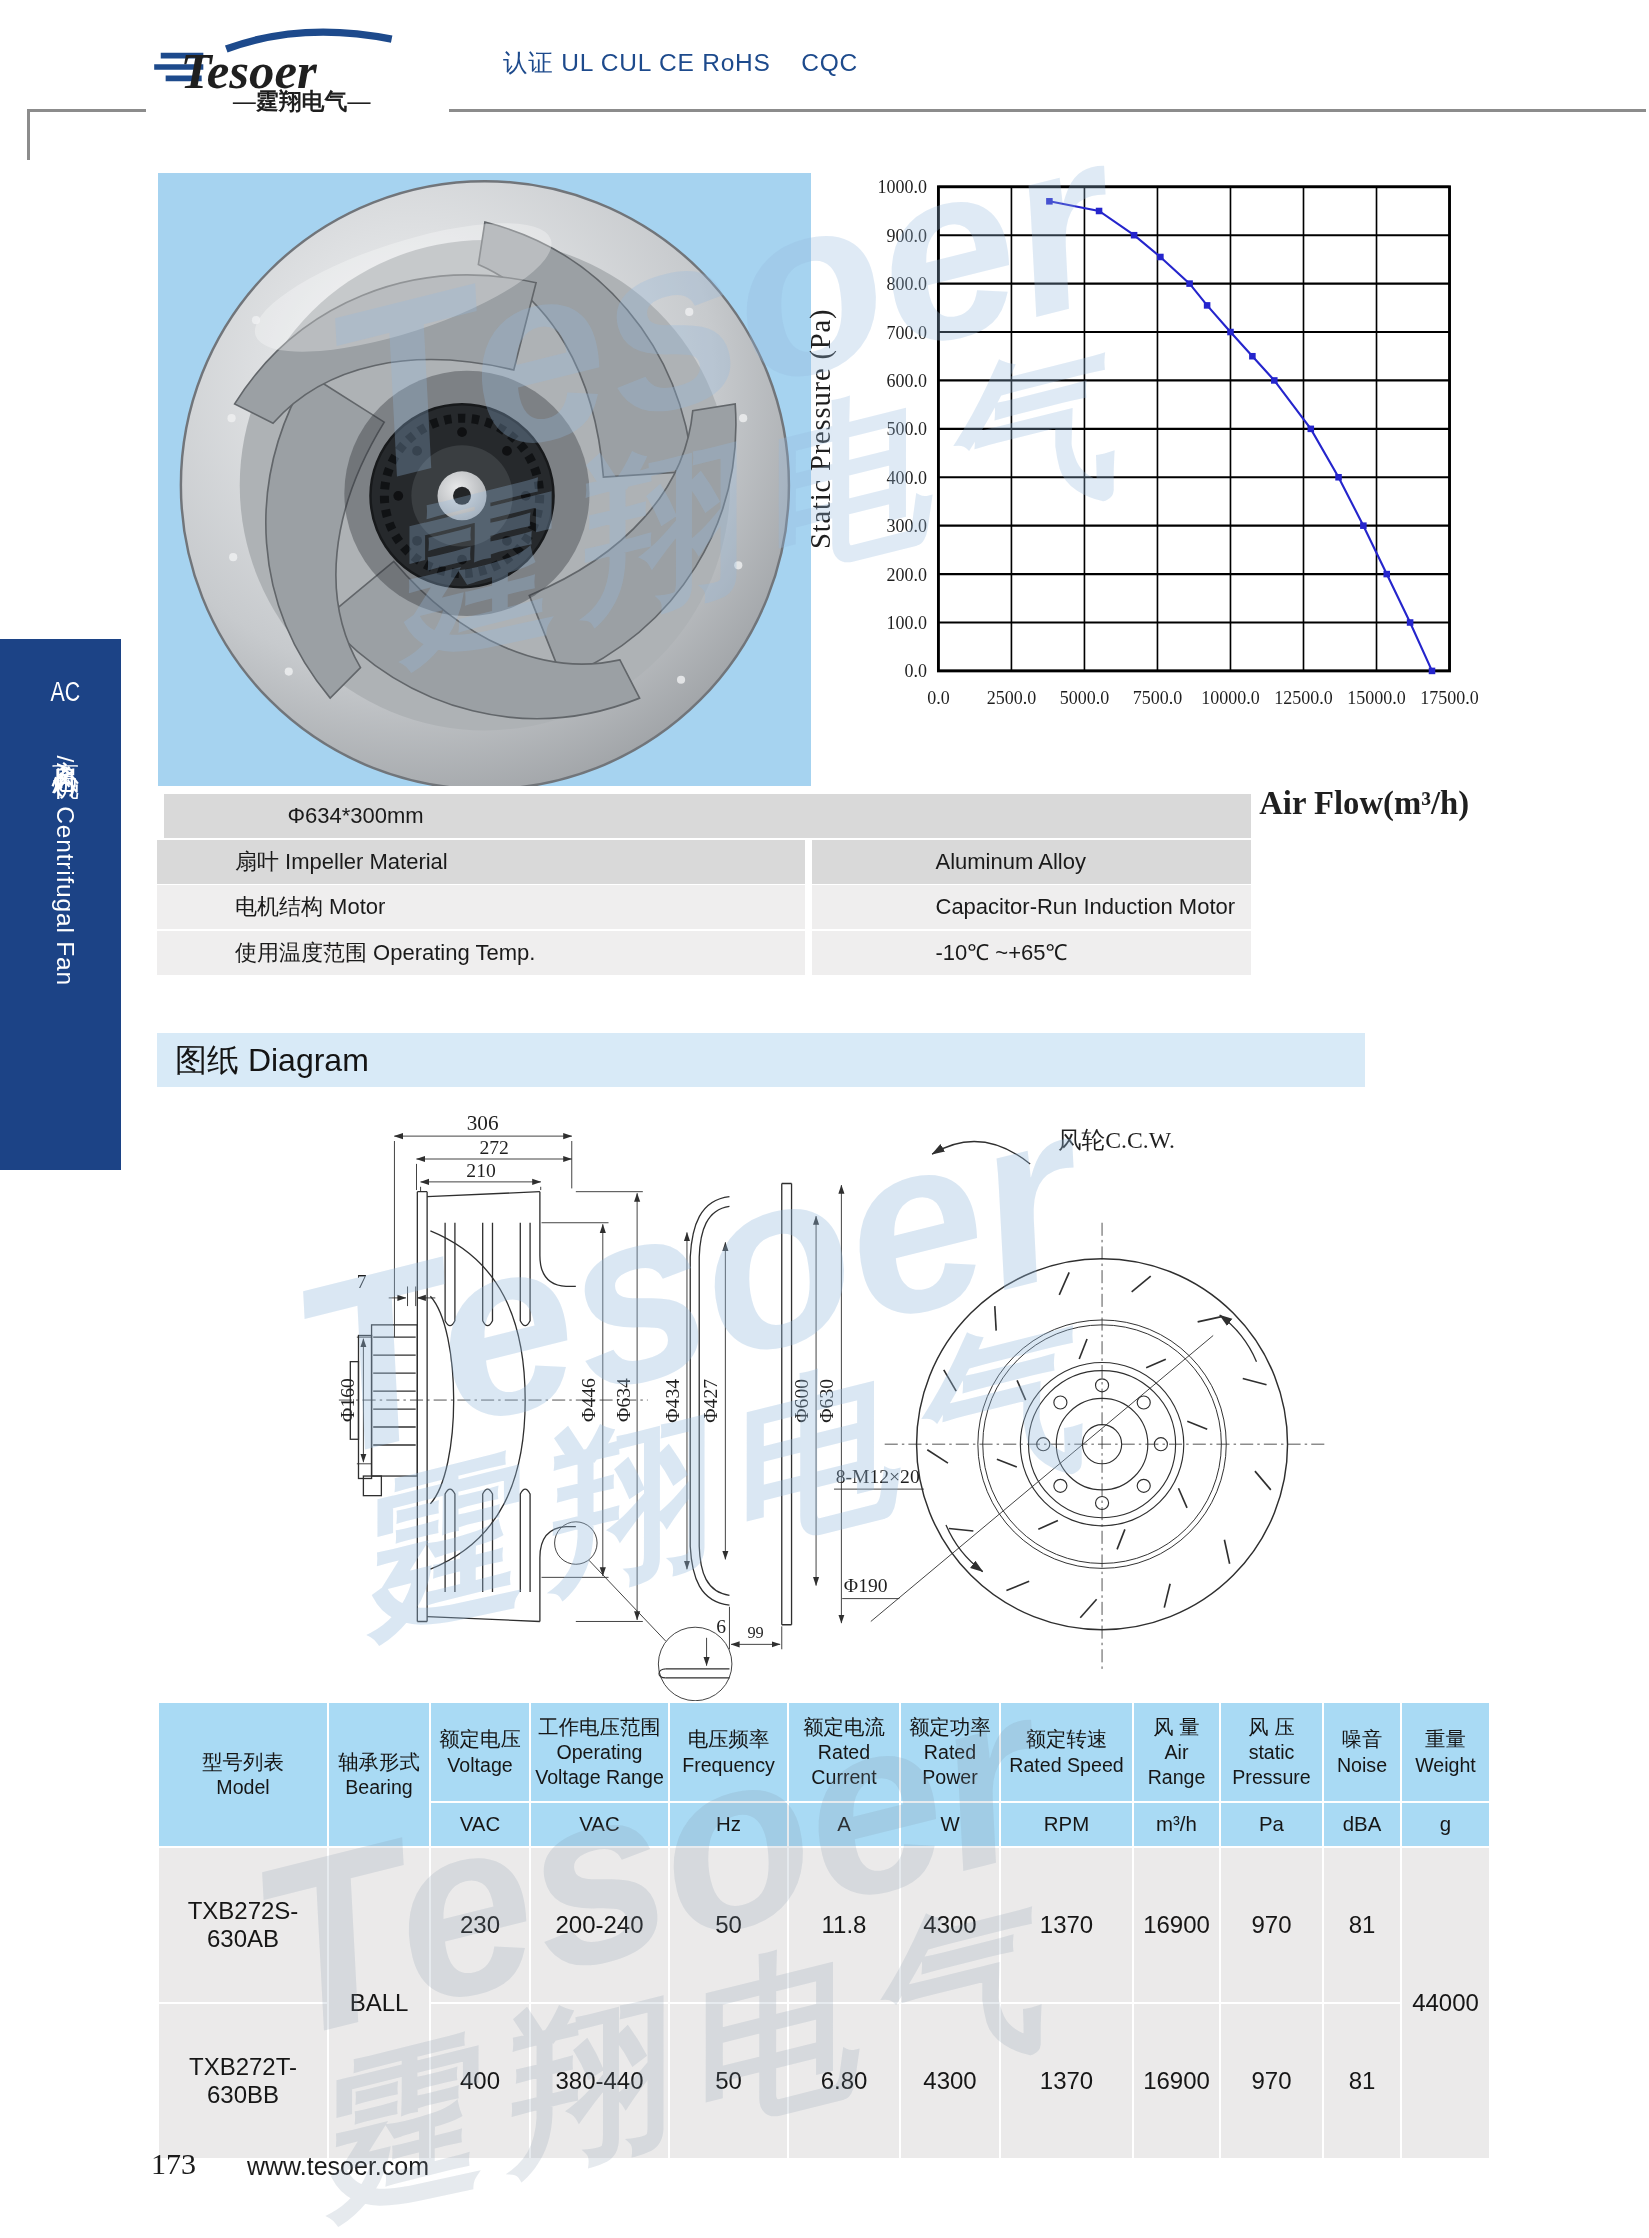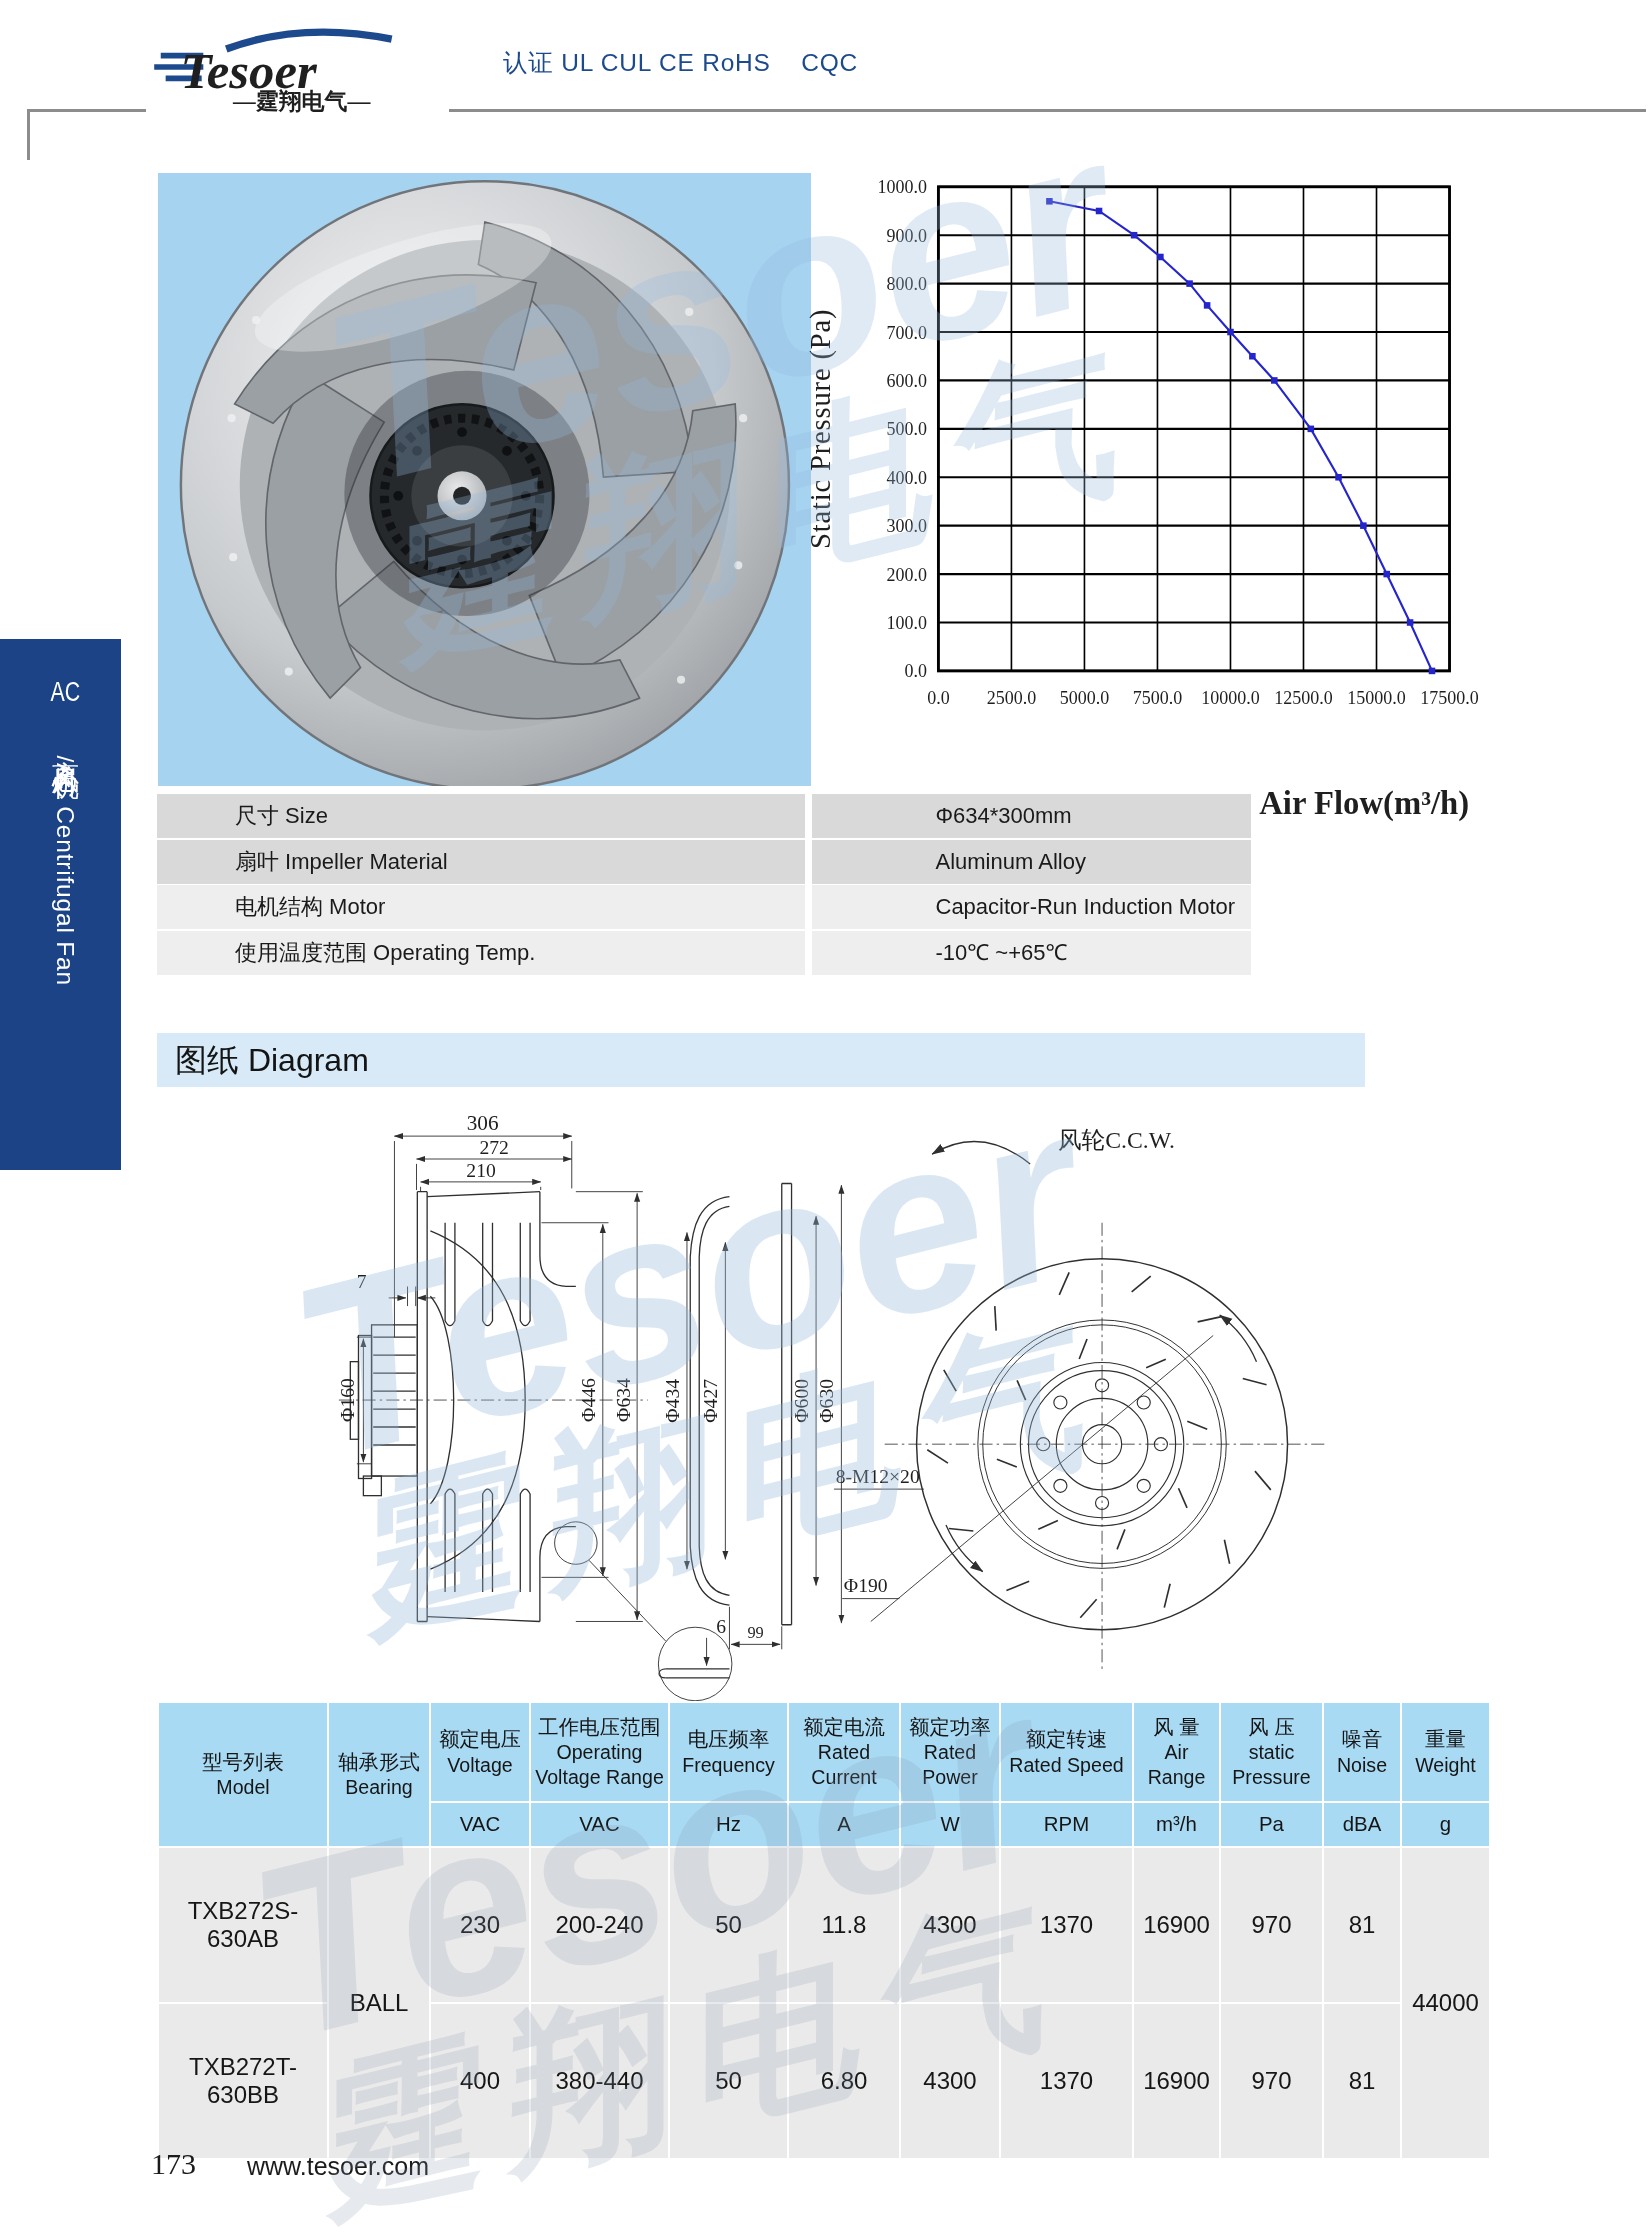--- a/index.html
+++ b/index.html
@@ -214,21 +214,20 @@
         <rect x="707.2142857142857" y="547.6" width="8" height="8" fill="#2525cc"></rect>
         <rect x="735.7857142857142" y="606.8000000000001" width="8" height="8" fill="#2525cc"></rect>
         <rect x="762.5714285714286" y="666" width="8" height="8" fill="#2525cc"></rect>
         <text x="30" y="374" transform="rotate(-90 30 374)" text-anchor="middle" font-size="35" font-family="&quot;Liberation Mono&quot;,monospace" letter-spacing="1">Static Pressure (Pa)</text>
         <text x="812" y="845" text-anchor="end" font-size="40" font-weight="bold" font-family="&quot;Liberation Sans&quot;,sans-serif">Air Flow(m³/h)</text>
       </svg>
   </div>
 
   <div class="spec">
     <div class="spec-row row-a">
-      <div class="spec-label">尺寸 Size</div>
       <div class="spec-gap"></div>
       <div class="spec-value">Φ634*300mm</div>
     </div>
     <div class="spec-row row-a">
       <div class="spec-label">扇叶 Impeller  Material</div>
       <div class="spec-gap"></div>
       <div class="spec-value">Aluminum Alloy</div>
     </div>
     <div class="spec-row row-b">
       <div class="spec-label">电机结构 Motor</div>

